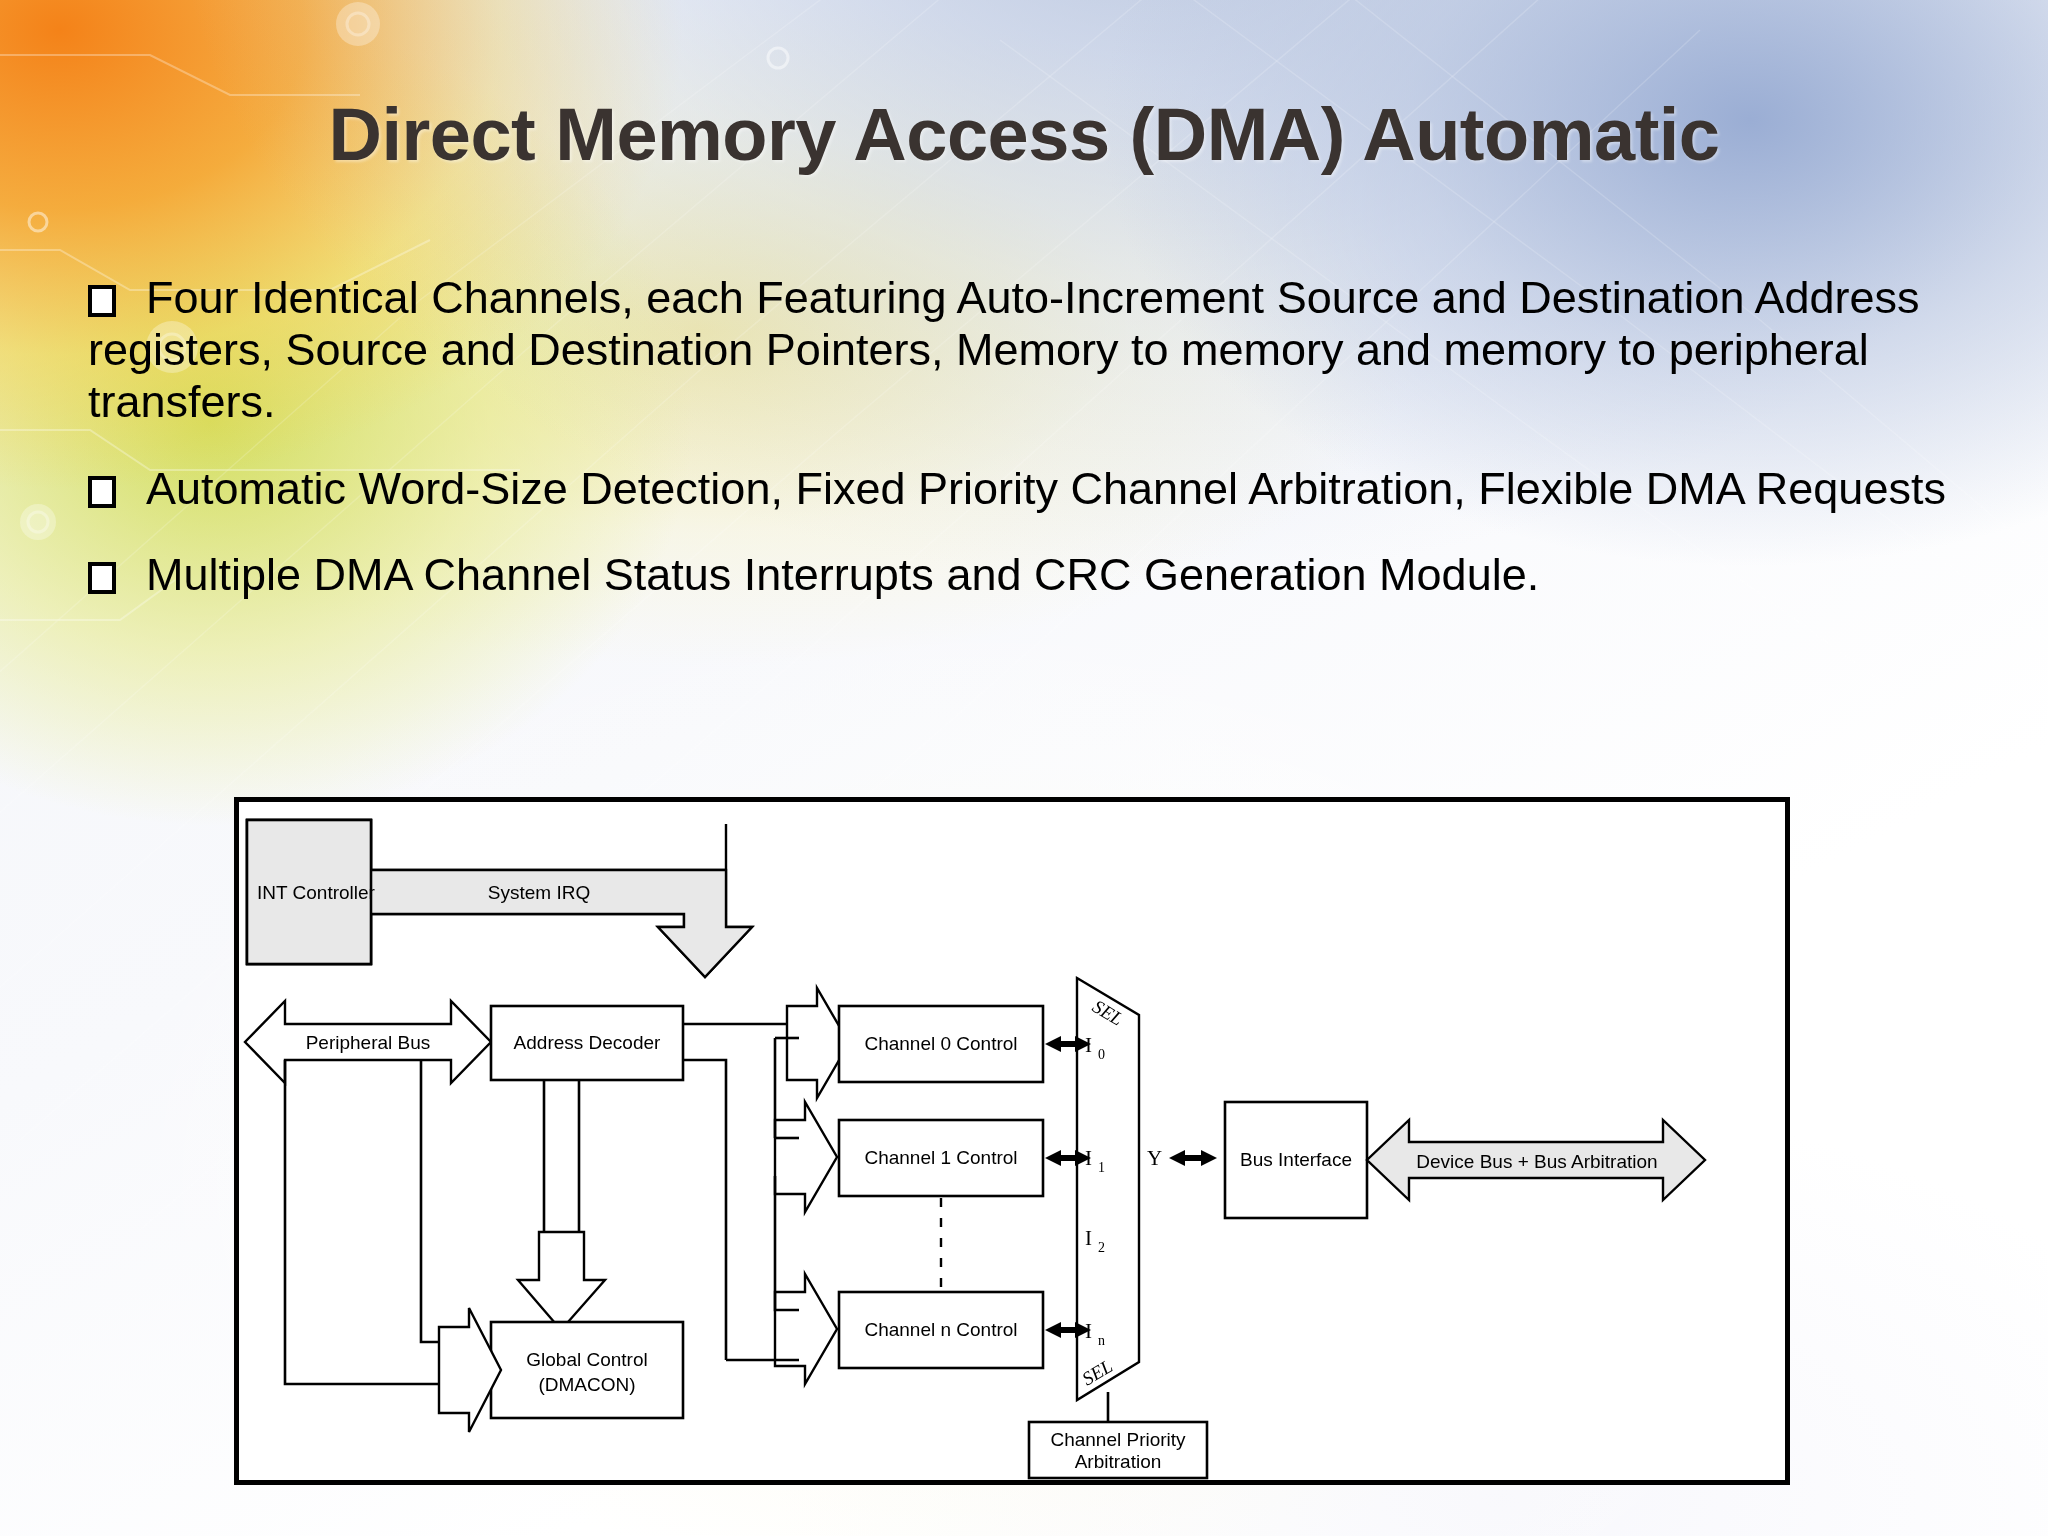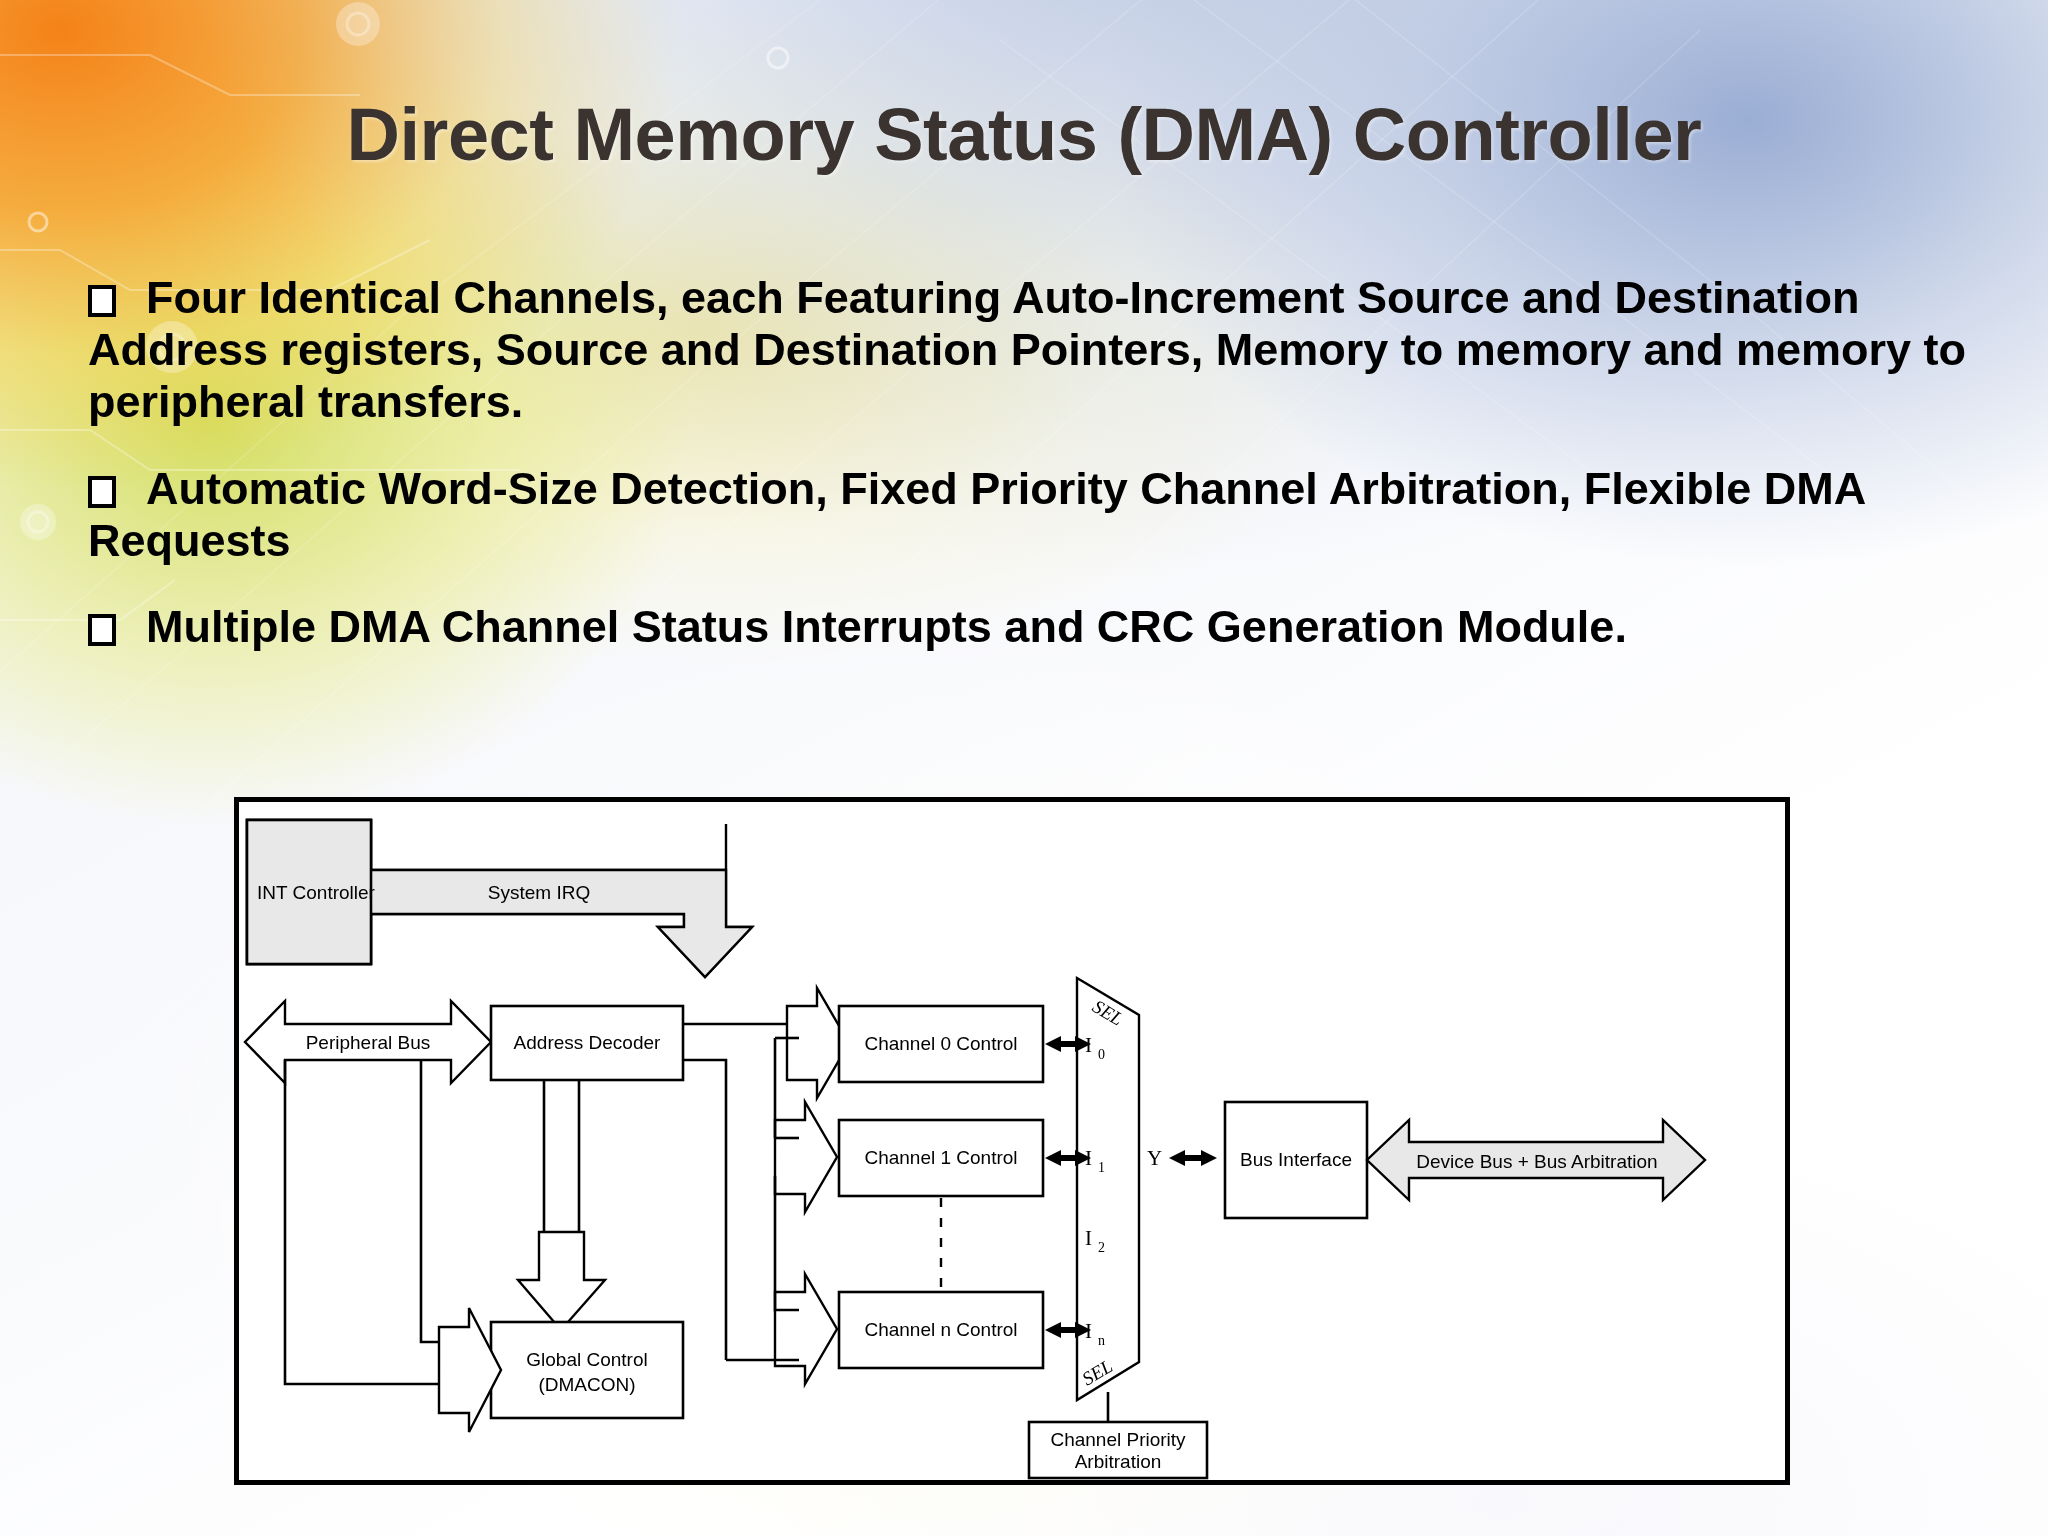--- a/index.html
+++ b/index.html
@@ -66,21 +66,21 @@
     vertical-align:-2px;
   }
   .sq:before{
     content:"";position:absolute;left:3px;top:4px;width:24px;height:28px;
     background:#000;
   }
   .sq:after{
     content:"";position:absolute;left:0;top:0;width:20px;height:24px;
     border:4px solid #000;background:#fff;
   }
-  .btext{display:inline;font-weight:bold;}
+  .btext{display:inline;}
   
   #diagram{
     position:absolute;left:234px;top:797px;width:1556px;height:688px;
     border:5px solid #000;
     background:#ffffff;
     box-sizing:border-box;
   }
   #diagram svg{display:block;}
 </style>
 </head>
@@ -119,21 +119,21 @@
       <g fill="#ffffff" fill-opacity="0.55">
         <circle cx="358" cy="24" r="22"></circle>
         <circle cx="172" cy="347" r="26"></circle>
         <circle cx="38" cy="522" r="18"></circle>
       </g>
     </svg>
   </div>
 
   <div class="bg-layer bg-wash"></div>
 
-  <div id="title">Direct Memory Status (DMA) Controller</div>
+  <div id="title">Direct Memory Access (DMA) Automatic</div>
 
   <div id="bullets">
 
     <div class="bullet">
       <span class="glyph"><span class="sq"></span></span><span class="btext">Four Identical Channels, each Featuring Auto-Increment Source and Destination Address registers, Source and Destination Pointers, Memory to memory and memory to peripheral transfers.</span>
     </div>
 
     <div class="bullet">
       <span class="glyph"><span class="sq"></span></span><span class="btext">Automatic Word-Size Detection, Fixed Priority Channel Arbitration, Flexible DMA Requests</span>
     </div>

